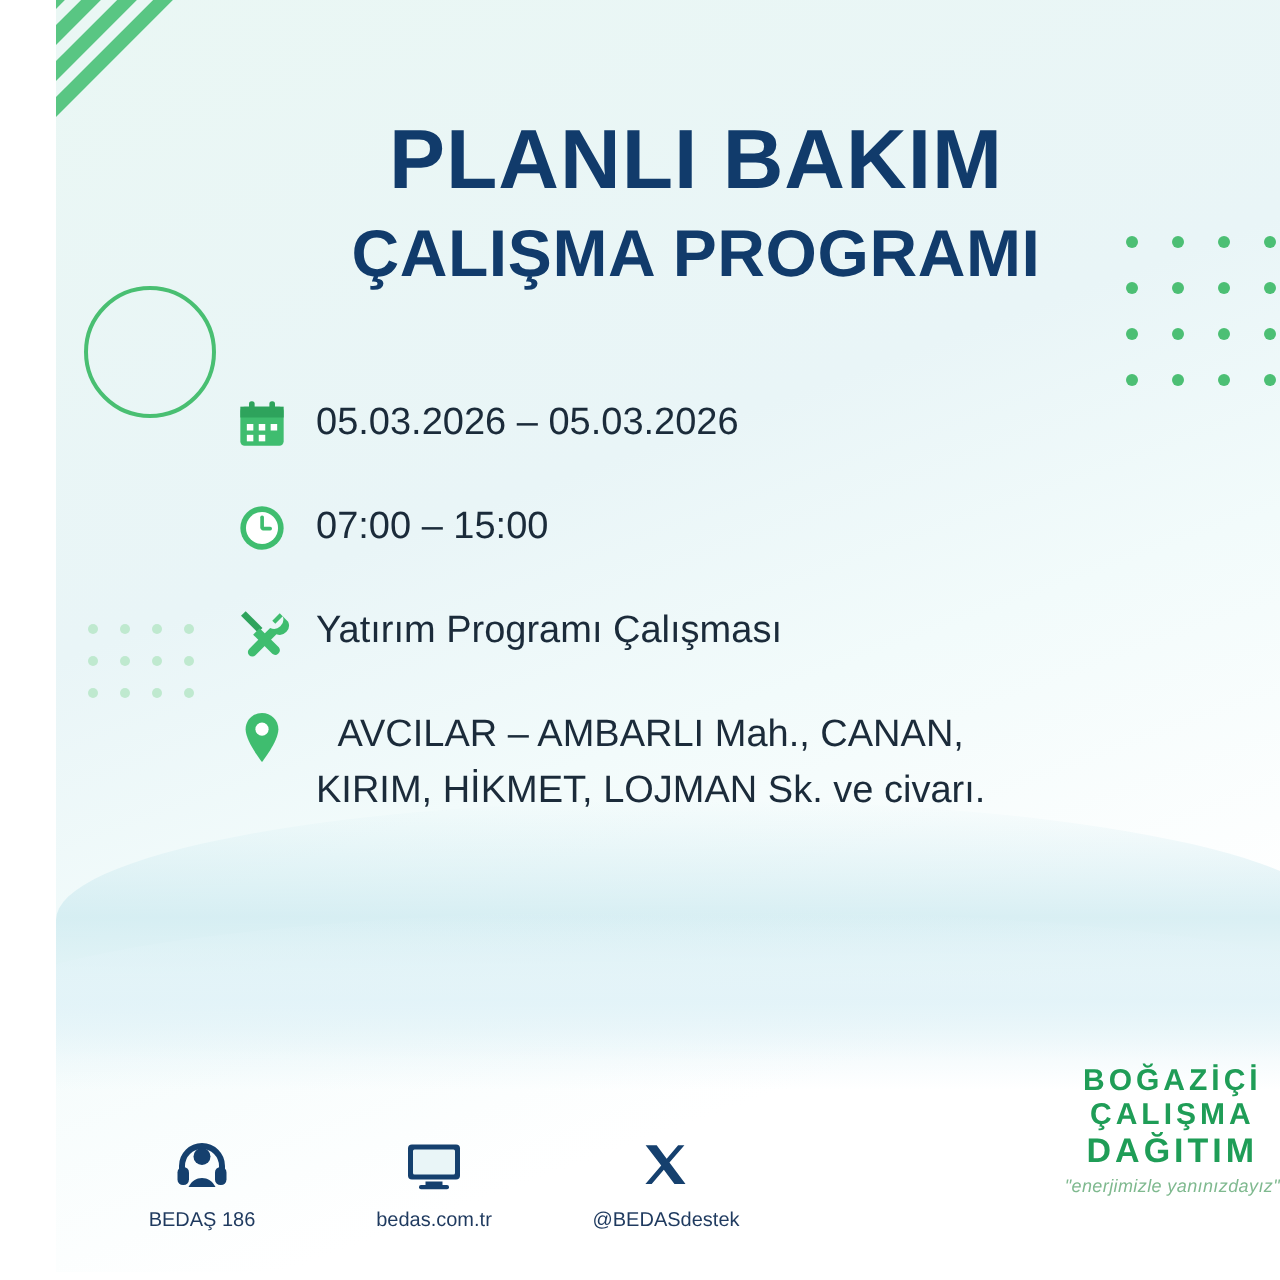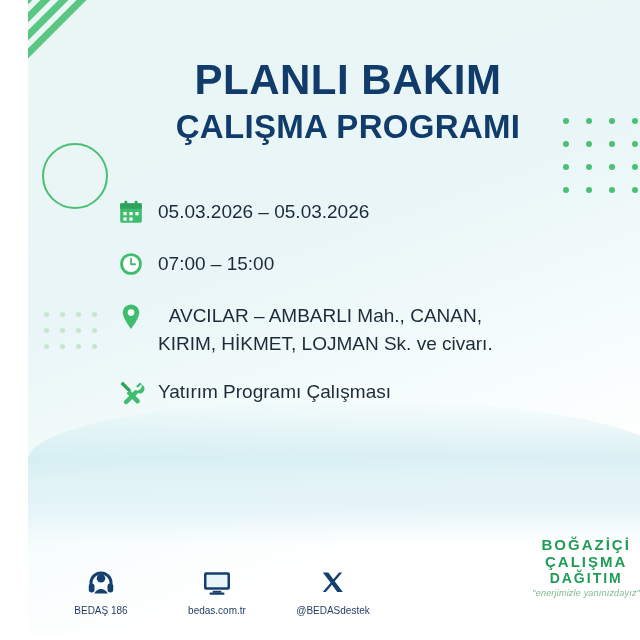--- a/index.html
+++ b/index.html
@@ -93,21 +93,21 @@
 
   
   .footer { position: absolute; left: 0; right: 0; bottom: 14px; height: 80px; }
   .foot-items { position: absolute; left: 30px; bottom: 6px; display: flex; gap: 30px; align-items: flex-end; }
   .foot-item { width: 86px; text-align: center; }
   .foot-item .fi-ico { height: 34px; display: flex; align-items: center; justify-content: center; }
   .foot-item .fi-lbl { font-size: 10px; color: #1f3a5f; margin-top: 5px; }
   .brand { position: absolute; right: 28px; bottom: 24px; text-align: center; }
   .brand .b1 { color: #1f9d57; font-size: 15px; font-weight: bold; letter-spacing: 2px; }
   .brand .b2 { color: #1f9d57; font-size: 15px; font-weight: bold; letter-spacing: 2px; }
-  .brand .b3 { color: #1f9d57; font-size: 14px; font-weight: bold; letter-spacing: 2px; }
+  .brand .b3 { color: #1f9d57; font-size: 17px; font-weight: bold; letter-spacing: 2px; }
   .brand .b4 { color: #7fb98f; font-size: 9px; font-style: italic; margin-top: 2px; letter-spacing: .2px; }
 </style>
 </head>
 <body>
 
 <div class="poster">
 
   <div class="stripes">
 
     <i style="left:-20px; top:28px;"></i>
@@ -186,42 +186,42 @@
         <svg width="26" height="26" viewBox="0 0 24 24">
           <circle cx="12" cy="12" r="10" fill="#3fbd6f"></circle>
           <circle cx="12" cy="12" r="7.4" fill="#ffffff"></circle>
           <rect x="11.2" y="6.2" width="1.7" height="6.5" rx=".8" fill="#3fbd6f"></rect>
           <rect x="11.6" y="11.4" width="5" height="1.7" rx=".8" fill="#3fbd6f"></rect>
         </svg>
       </div>
       <div class="txt">07:00 – 15:00</div>
     </div>
 
-    <div class="row loc">
-      <div class="ico">
-        <svg width="24" height="28" viewBox="0 0 24 28">
-          <path d="M12 1.5c-4.5 0-8.2 3.6-8.2 8.1 0 6 8.2 16.4 8.2 16.4s8.2-10.4 8.2-16.4c0-4.5-3.7-8.1-8.2-8.1z" fill="#3fbd6f"></path>
-          <circle cx="12" cy="9.6" r="3.3" fill="#ffffff"></circle>
-        </svg>
-      </div>
-      <div class="txt">
-        <div>AVCILAR – AMBARLI Mah., CANAN,</div>
-        <div>KIRIM, HİKMET, LOJMAN Sk. ve civarı.</div>
-      </div>
-    </div>
-
     <div class="row">
       <div class="ico">
         <svg width="28" height="28" viewBox="0 0 24 24">
           <path d="M3 4.2l2-2 7.2 7.2-2 2z" fill="#2ea35c"></path>
           <path d="M11 9.5l8.2 8.2a2 2 0 01-2.8 2.8L8.2 12.3z" fill="#3fbd6f"></path>
           <path d="M19.6 3.1l-3.2 3.2 1.3 1.3 3.2-3.2a4 4 0 01-5.4 5l-9 9a1.9 1.9 0 102.7 2.7l9-9a4 4 0 005-5.4z" fill="#3fbd6f"></path>
         </svg>
       </div>
       <div class="txt">Yatırım Programı Çalışması</div>
+    </div>
+
+    <div class="row loc">
+      <div class="ico">
+        <svg width="24" height="28" viewBox="0 0 24 28">
+          <path d="M12 1.5c-4.5 0-8.2 3.6-8.2 8.1 0 6 8.2 16.4 8.2 16.4s8.2-10.4 8.2-16.4c0-4.5-3.7-8.1-8.2-8.1z" fill="#3fbd6f"></path>
+          <circle cx="12" cy="9.6" r="3.3" fill="#ffffff"></circle>
+        </svg>
+      </div>
+      <div class="txt">
+        <div>AVCILAR – AMBARLI Mah., CANAN,</div>
+        <div>KIRIM, HİKMET, LOJMAN Sk. ve civarı.</div>
+      </div>
     </div>
 
   </div>
 
   <div class="footer">
     <div class="foot-items">
 
       <div class="foot-item">
         <div class="fi-ico">
           <svg width="30" height="30" viewBox="0 0 24 24">

